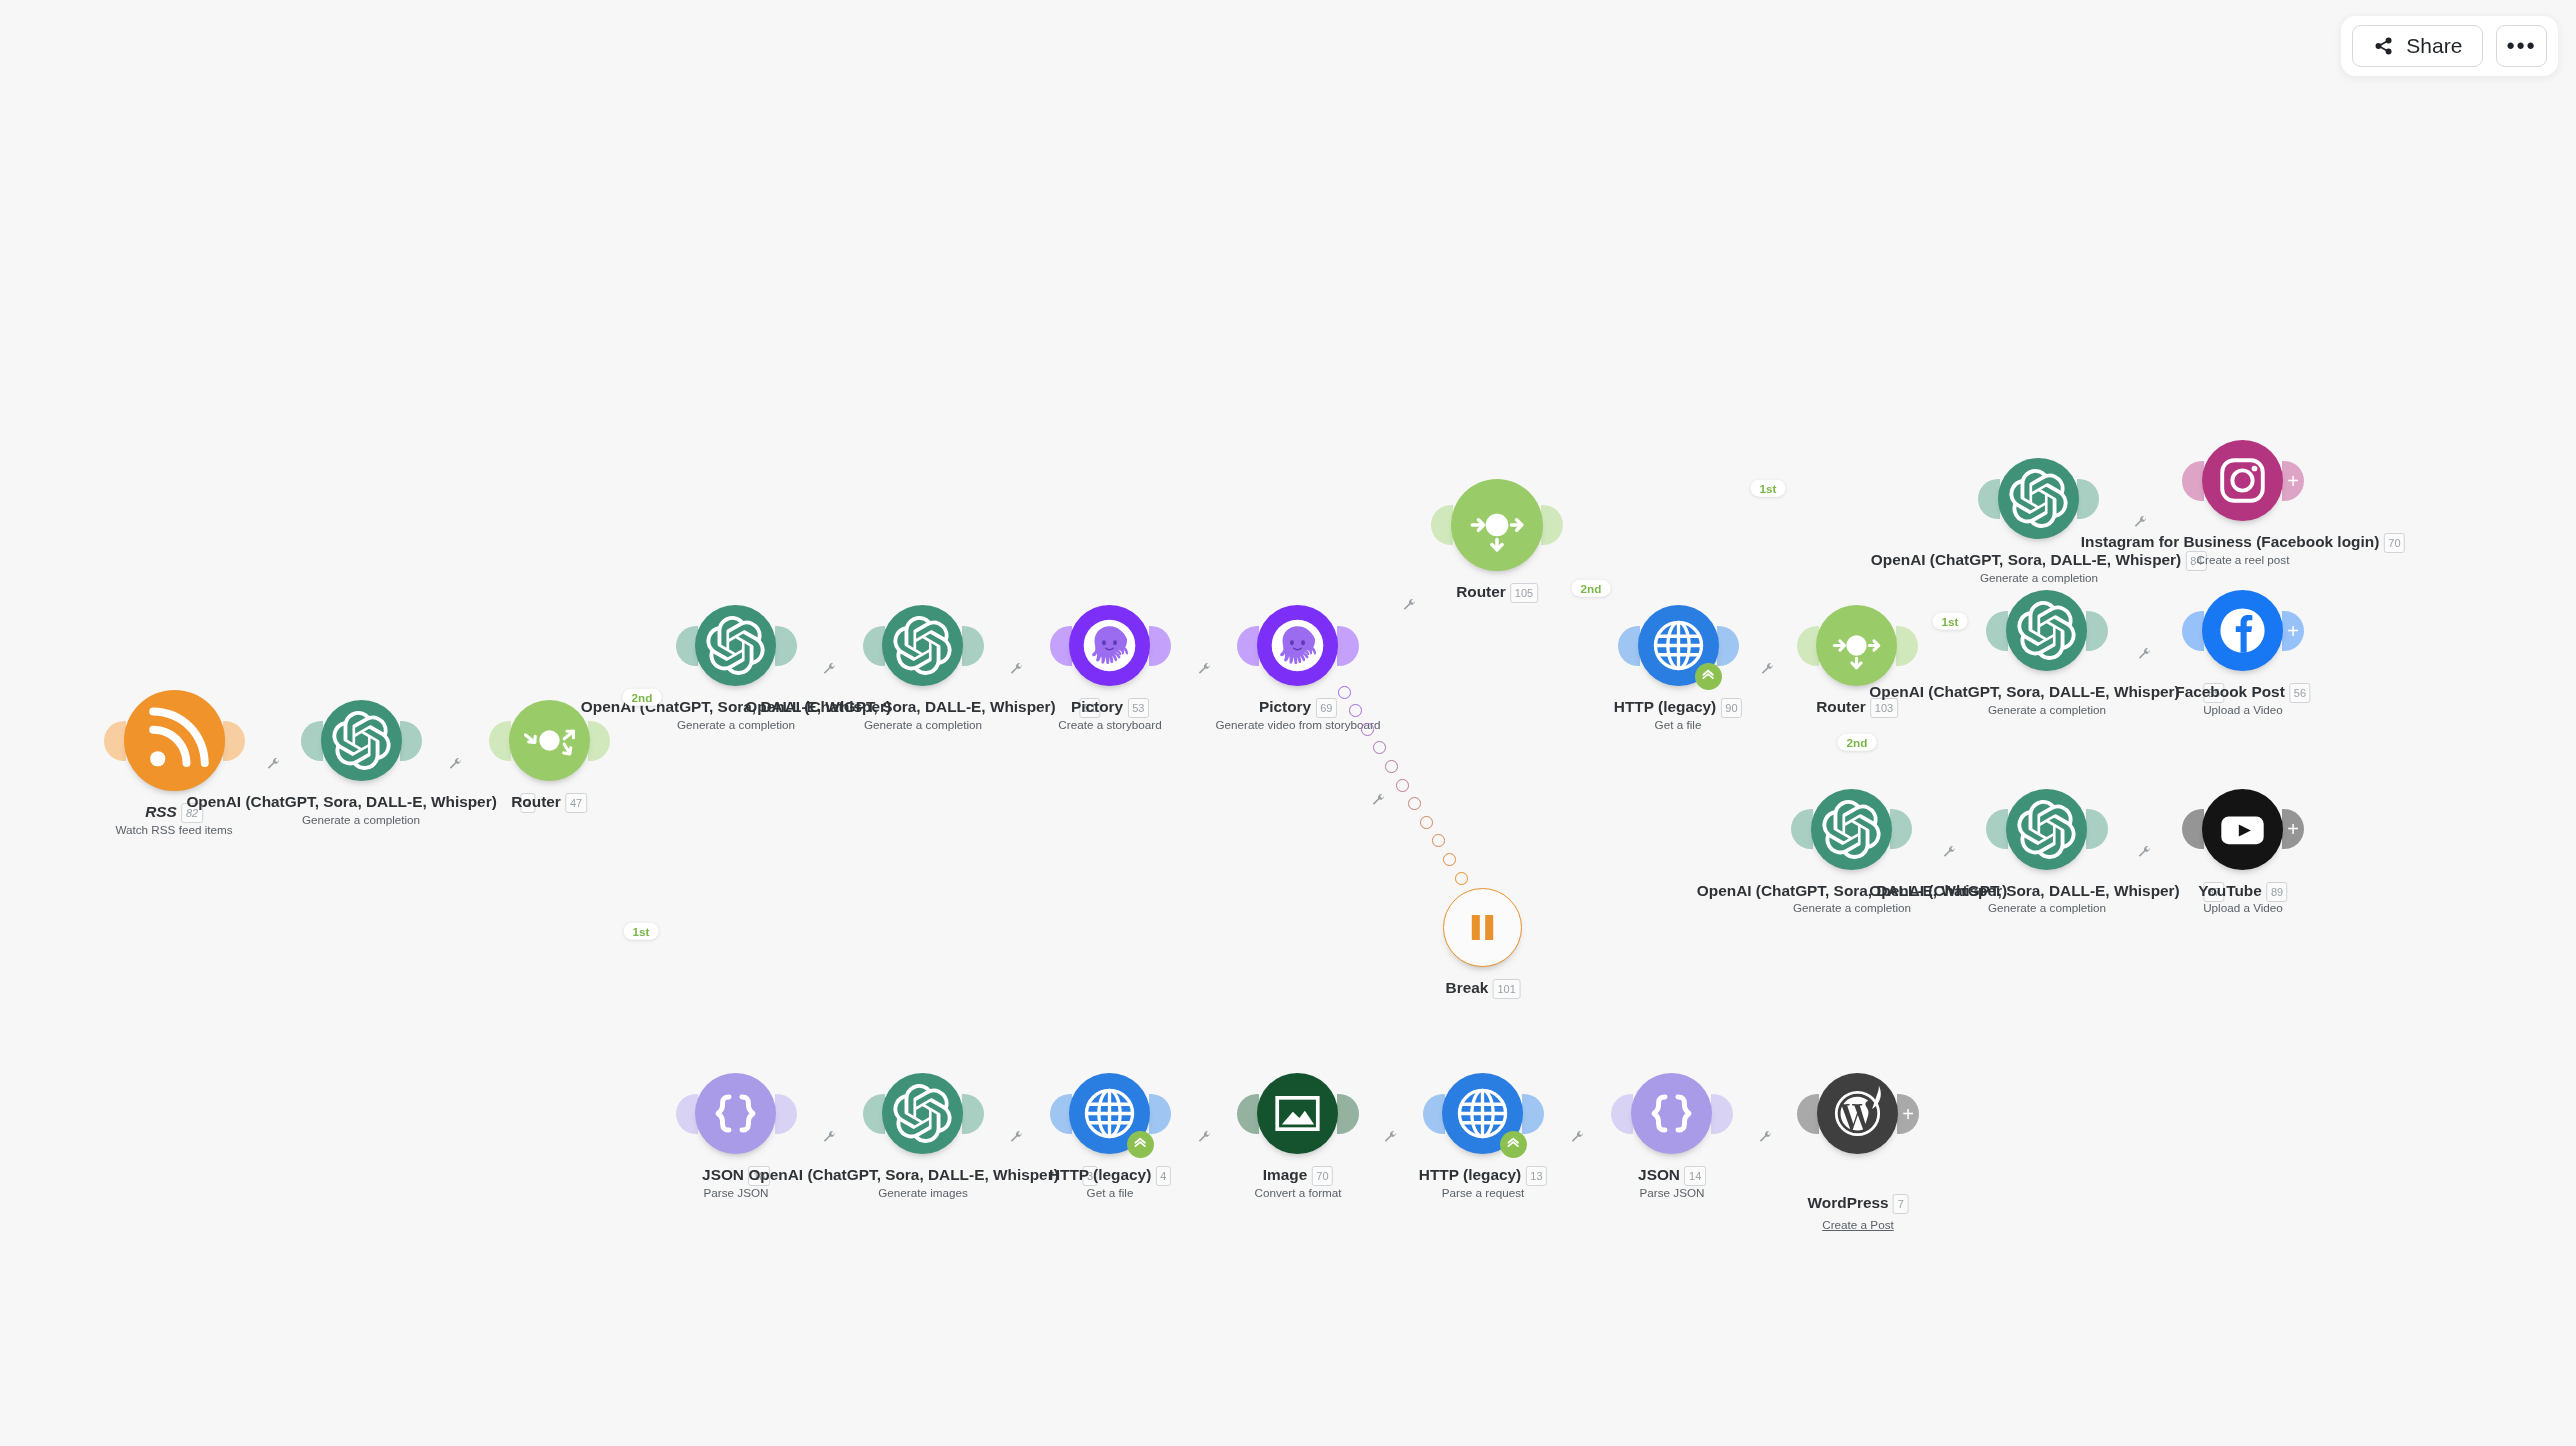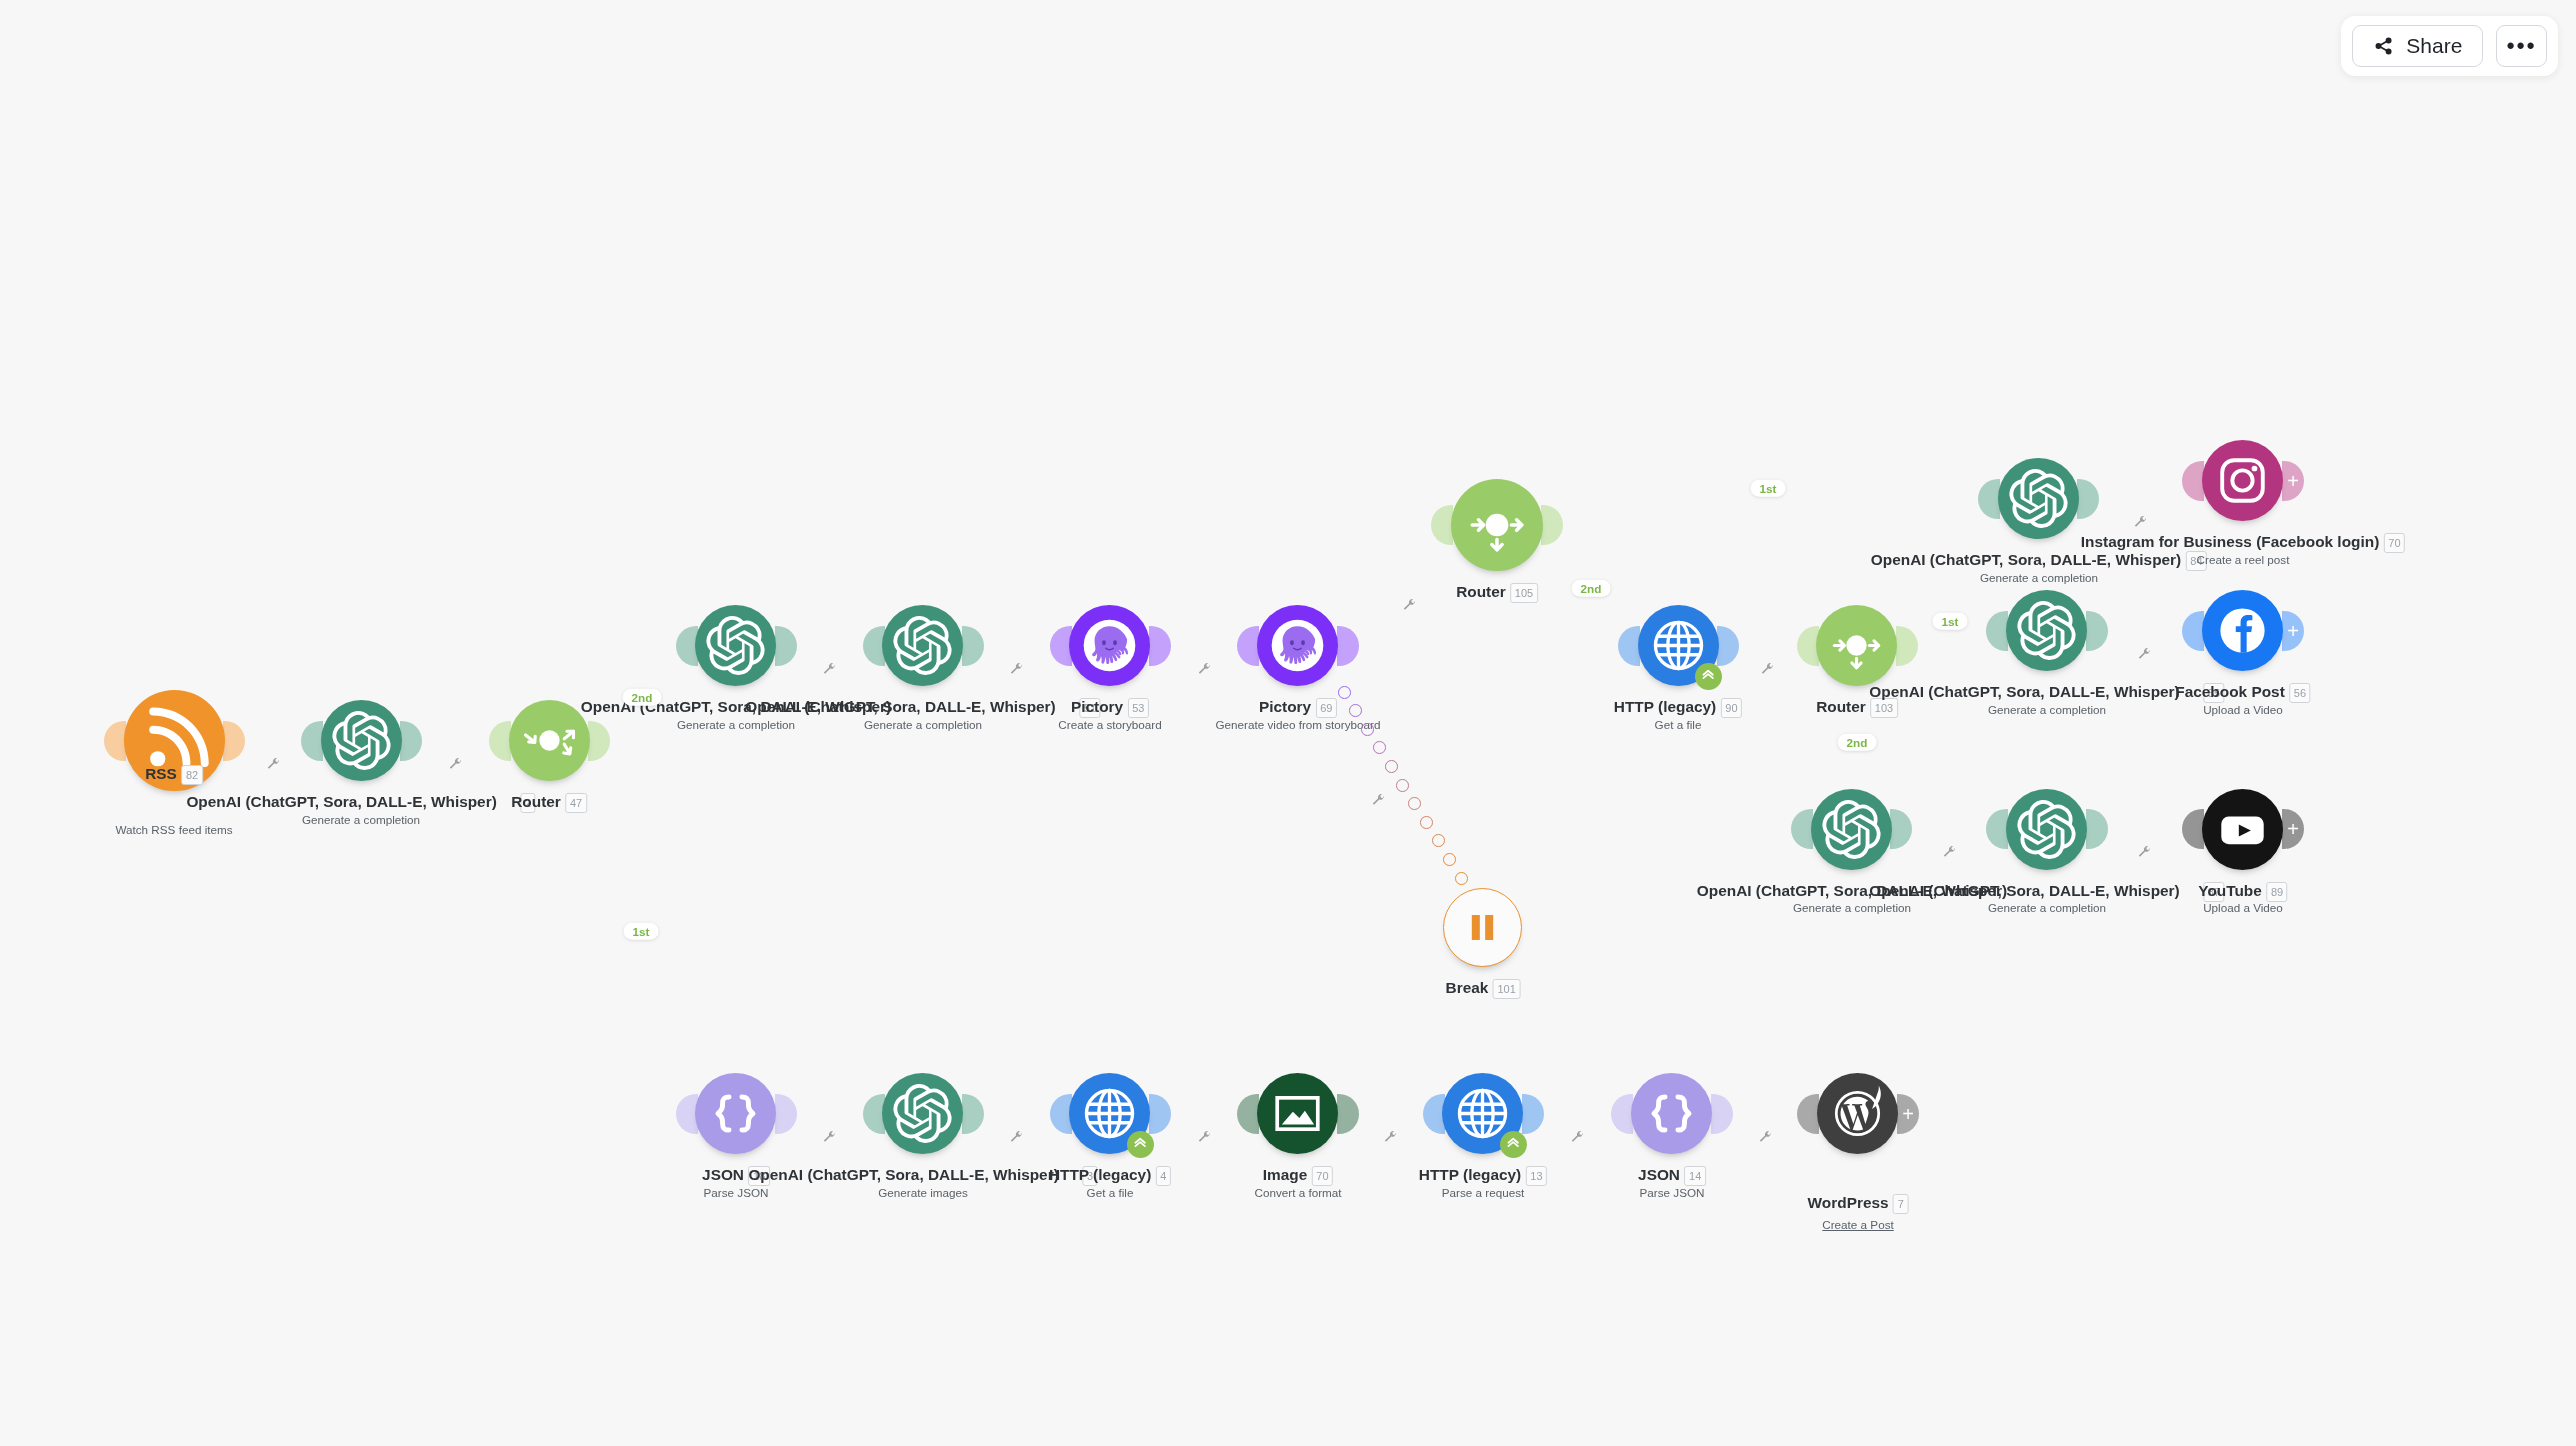--- a/index.html
+++ b/index.html
@@ -110,21 +110,21 @@
       <div class="socket right" style="left: 223px; top: 721px; background: rgb(248, 206, 160);"></div>
       <div class="bulb" style="left:124px;top:690px;width:101px;height:101px;background:#f0932b;">
         <svg width="73" height="73" viewBox="0 0 48 48">
       <g fill="#fff">
             <circle cx="13" cy="36" r="5"></circle>
       <path d="M9 21.5a2.6 2.6 0 0 1 0-5.2C22.6 16.3 33.5 27.2 33.5 40.8a2.6 2.6 0 0 1-5.2 0c0-10.7-8.6-19.3-19.3-19.3z" transform="translate(1,-2)"></path>
       <path d="M9 9.5a2.6 2.6 0 0 1 0-5.2C29.2 4.3 45.5 20.6 45.5 40.8a2.6 2.6 0 0 1-5.2 0C40.3 23.5 26.3 9.5 9 9.5z" transform="translate(1,-2)"></path>
           </g>
         </svg>
       </div>
-      <div class="label" style="left: 174px; top: 765px;">
+      <div class="label" style="left: 174px; top: 803px; font-style: italic;">
       <span>RSS</span><span class="idbadge">82</span></div>
       <div class="sublabel" style="left: 174px; top: 823px;">Watch RSS feed items</div>
       <div class="socket left" style="left: 301px; top: 721px; background: rgb(169, 206, 194);"></div>
       <div class="socket right" style="left: 400px; top: 721px; background: rgb(169, 206, 194);"></div>
       <div class="bulb" style="left:321px;top:700px;width:81px;height:81px;background:#3f9177;">
         <svg width="59" height="59" viewBox="0 0 24 24" fill="#fff">
       <path d="M22.28 9.82a5.99 5.99 0 0 0-.52-4.91 6.05 6.05 0 0 0-6.51-2.9A6.07 6.07 0 0 0 4.98 4.18a6 6 0 0 0-4 2.9 6.06 6.06 0 0 0 .74 7.1 5.98 5.98 0 0 0 .51 4.91 6.05 6.05 0 0 0 6.52 2.9A5.99 5.99 0 0 0 13.26 24a6.06 6.06 0 0 0 5.77-4.21 6 6 0 0 0 4-2.9 6.06 6.06 0 0 0-.75-7.07zm-9.02 12.6a4.48 4.48 0 0 1-2.88-1.04l.14-.08 4.78-2.76a.79.79 0 0 0 .39-.68V11.1l2.02 1.17a.07.07 0 0 1 .04.05v5.58a4.5 4.5 0 0 1-4.5 4.52zM3.6 18.3a4.47 4.47 0 0 1-.53-3l.14.09 4.78 2.76a.77.77 0 0 0 .78 0l5.84-3.37v2.33a.08.08 0 0 1-.03.06L9.74 19.95a4.5 4.5 0 0 1-6.14-1.64zM2.34 7.9a4.49 4.49 0 0 1 2.35-1.97V11.6a.77.77 0 0 0 .38.67l5.82 3.36L8.87 16.8a.07.07 0 0 1-.07 0l-4.83-2.79A4.5 4.5 0 0 1 2.34 7.9zm16.6 3.86-5.84-3.4L15.1 7.2a.07.07 0 0 1 .07 0l4.83 2.79a4.49 4.49 0 0 1-.68 8.1v-5.66a.8.8 0 0 0-.39-.67zm2.01-3.02-.14-.09-4.77-2.78a.78.78 0 0 0-.79 0L9.42 9.24V6.9a.07.07 0 0 1 .03-.06l4.83-2.79a4.5 4.5 0 0 1 6.68 4.66zM8.32 12.9 6.3 11.73a.08.08 0 0 1-.04-.06V6.1a4.5 4.5 0 0 1 7.38-3.45l-.14.08L8.72 5.5a.79.79 0 0 0-.4.68zm1.1-2.37 2.6-1.5 2.61 1.5v3l-2.6 1.5-2.61-1.5z"></path>
         </svg>
       </div>
       <div class="label" style="left: 361px; top: 793px;">

